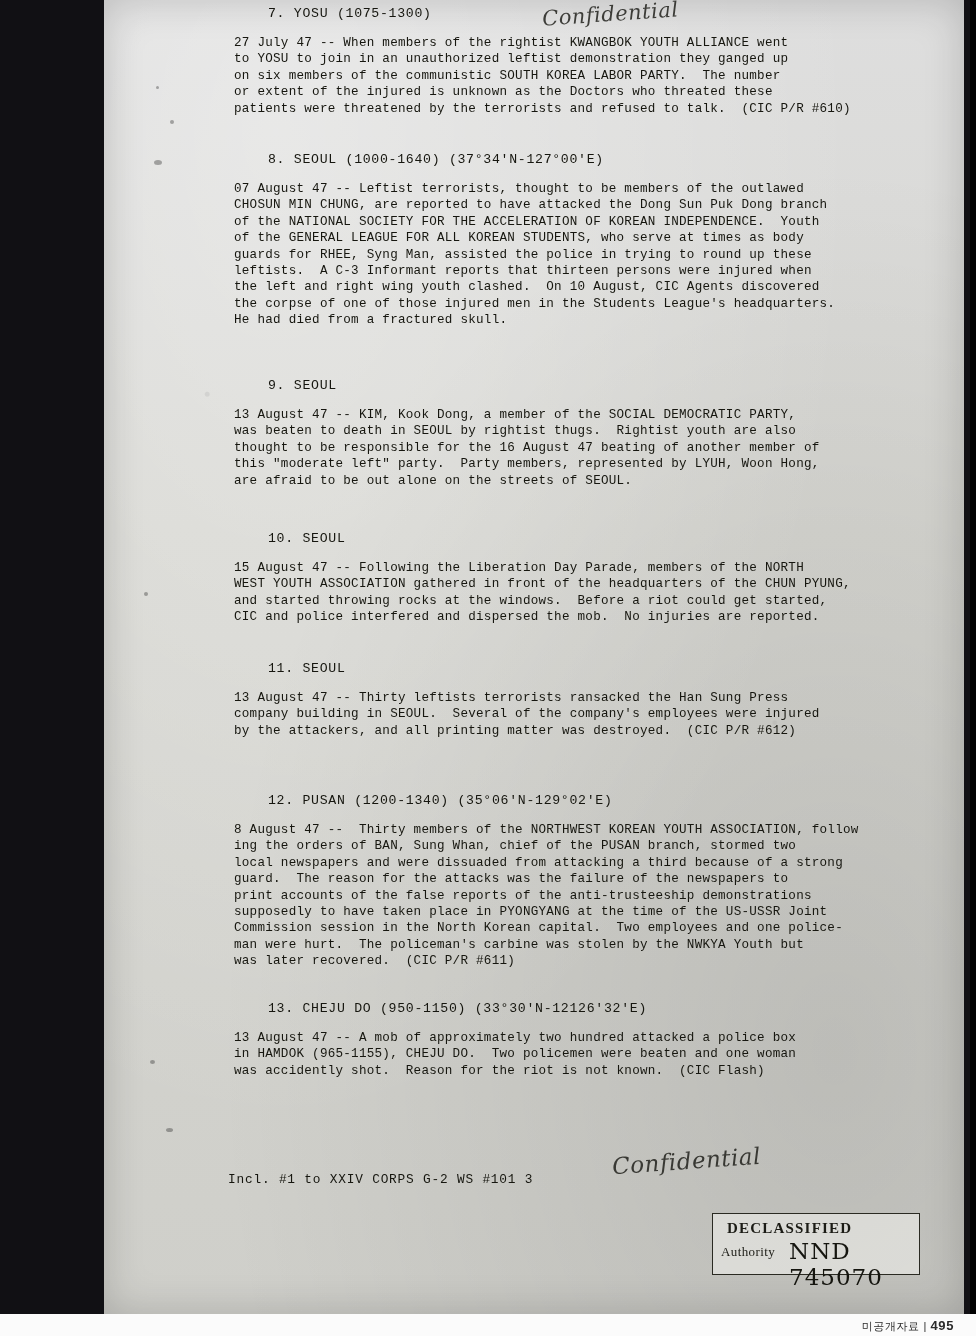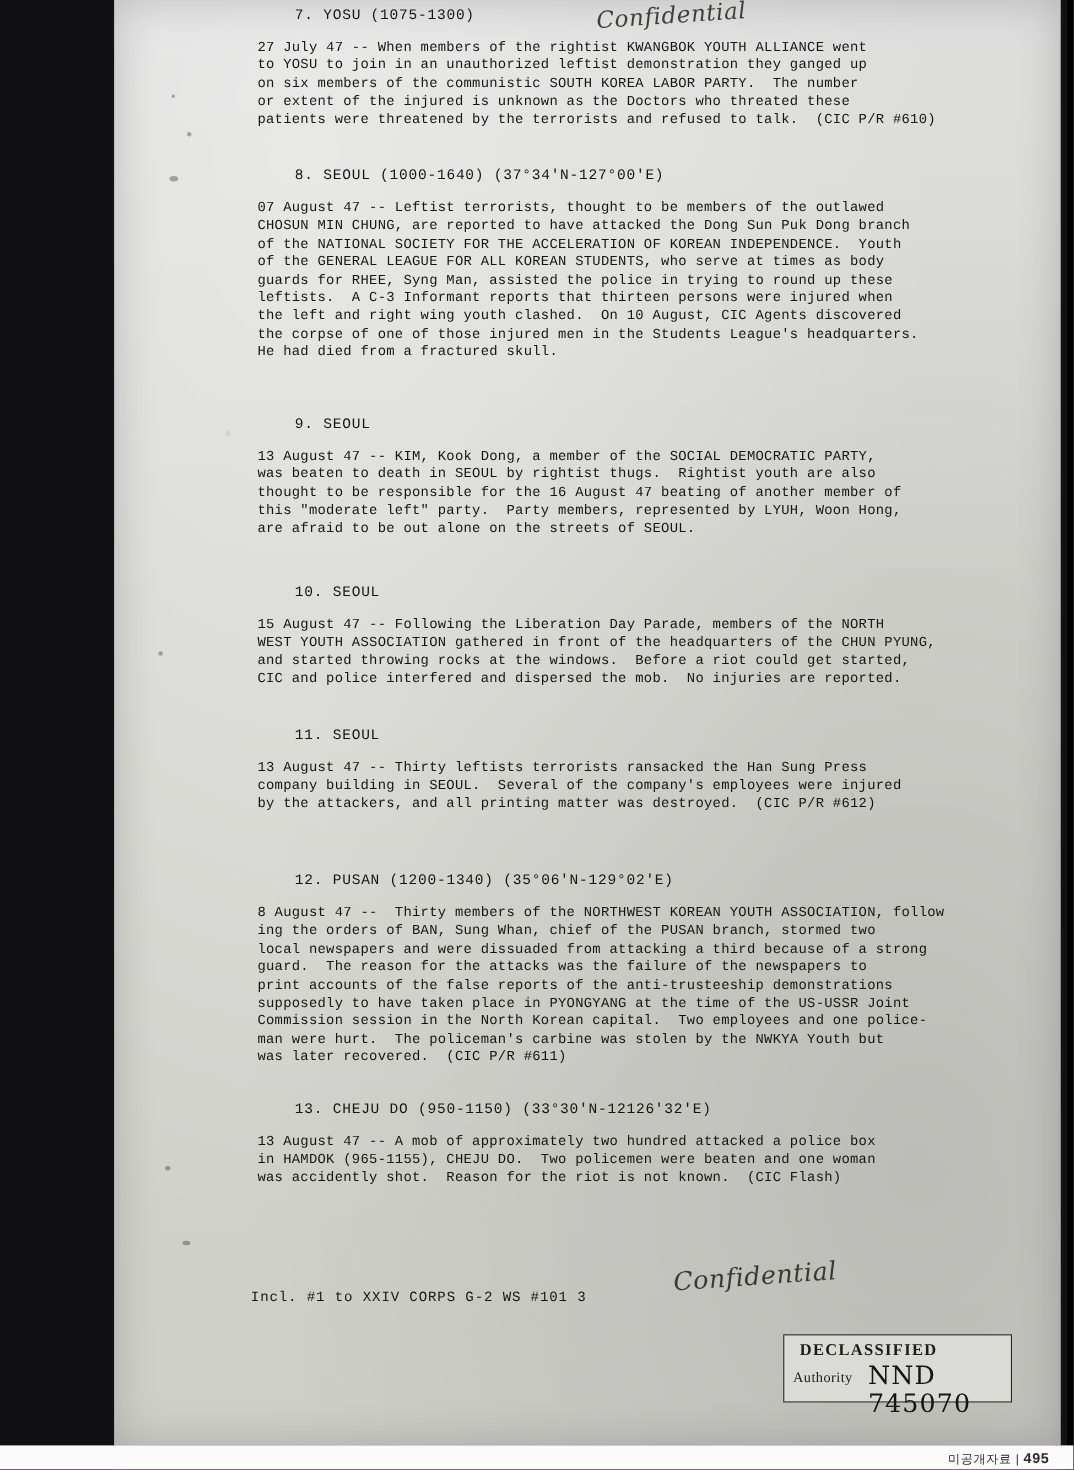--- a/index.html
+++ b/index.html
@@ -10,21 +10,21 @@
   body {
     width: 976px;
     height: 1336px;
     overflow: hidden;
     font-family: "Liberation Mono", monospace;
   }
   .page-frame {
     position: relative;
     width: 970px;
     height: 1336px;
-    background: #d946ef;
+    background: #fdba74;
   }
   
   .scan-left {
     position: absolute;
     left: 0; top: 0;
     width: 104px; height: 1336px;
     background: #111014;
   }
   .scan-right {
     position: absolute;

